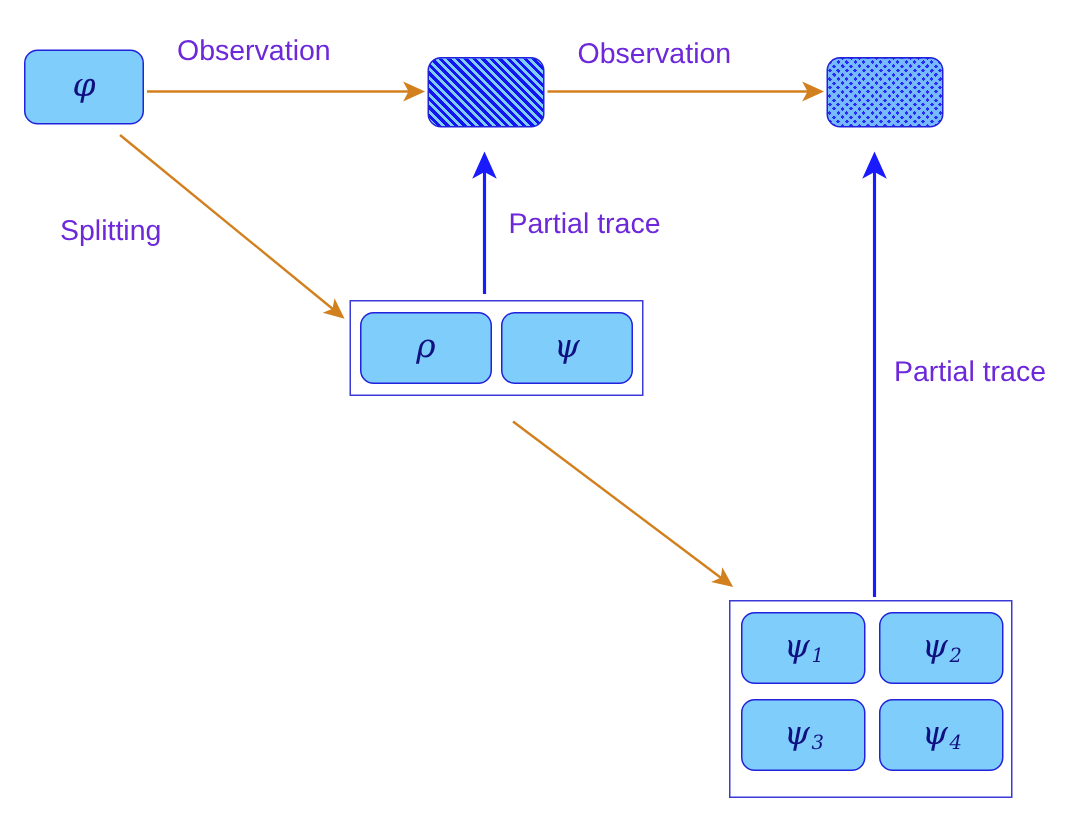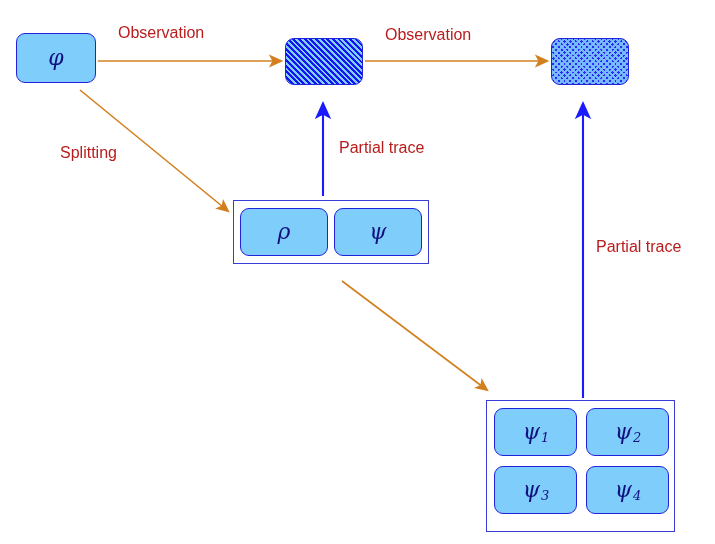--- a/index.html
+++ b/index.html
@@ -75,23 +75,23 @@
   .group-box {
     position: absolute;
     box-sizing: border-box;
     border: 1.4px solid #3a3ad6;
     background: #ffffff;
   }
 
   
   .edge-label {
     position: absolute;
-    color: #b91c1c;
+    color: #6d28d9;
     font-family: "Liberation Sans", sans-serif;
-    font-size: 16px;
+    font-size: 19px;
     white-space: nowrap;
     user-select: none;
   }
 </style>
 </head>
 <body>
 
 <div id="canvas">
 
   <svg id="svg-layer" viewBox="0 0 715 544">
@@ -154,19 +154,19 @@
 
   <div class="state-box" style="left:586px; top:466px; width:83px; height:48px;">
     <span>ψ</span>
       <span class="sub">4</span>
   </div>
 
   <div class="edge-label" style="left:118px; top:24px;">Observation</div>
 
   <div class="edge-label" style="left:385px; top:26px;">Observation</div>
 
-  <div class="edge-label" style="left:60px; top:144px;">Splitting</div>
+  <div class="edge-label" style="left:40px; top:144px;">Splitting</div>
 
   <div class="edge-label" style="left:339px; top:139px;">Partial trace</div>
 
   <div class="edge-label" style="left:596px; top:238px;">Partial trace</div>
 
 </div>
 
 </body></html>

